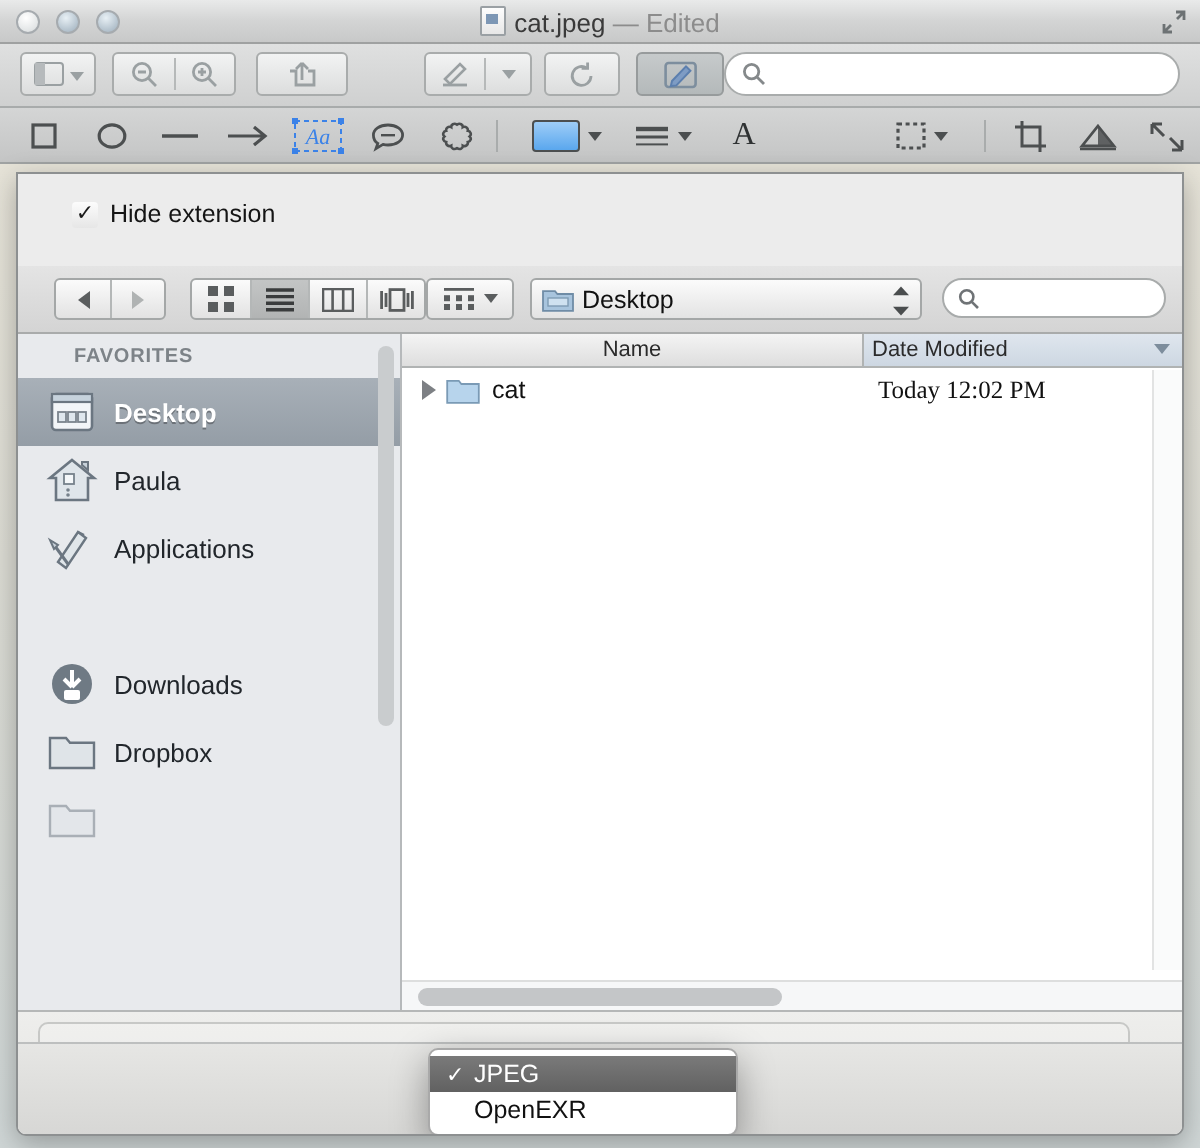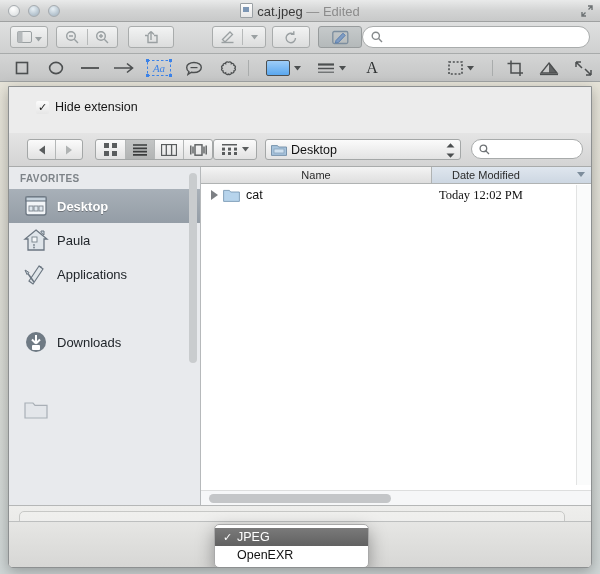--- a/index.html
+++ b/index.html
@@ -195,21 +195,21 @@
     background: #fff;
   }
   .sidebar {
     position: absolute; left: 0; top: 0; width: 192px; height: 338px;
     background: #e8eaed;
     border-right: 1px solid #b6b9bb;
     box-sizing: border-box;
     overflow: hidden;
   }
   .fav-header {
-    position: absolute; left: 11px; top: 6px;
+    position: absolute; left: 28px; top: 6px;
     font-size: 10px; font-weight: bold; color: #7d8388;
     letter-spacing: 0.4px;
   }
   .sb-item {
     position: absolute; left: 0; width: 191px; height: 34px;
     display: flex; align-items: center;
   }
   .sb-item.sel {
     background: linear-gradient(to bottom, #a8b0b8, #949da6);
   }
@@ -238,21 +238,21 @@
     font-size: 11px; color: #2b2b2b;
     display: flex; align-items: center; justify-content: center;
     box-sizing: border-box;
     height: 16px;
   }
   .fl-col.c1 { width: 230px; }
   .fl-col.c2 {
     width: 160px;
     background: linear-gradient(to bottom, #dfe6ee, #cdd7e2);
     border-left: 1px solid #b0b3b3;
-    justify-content: flex-start; padding-left: 20px;
+    justify-content: flex-start; padding-left: 4px;
     position: relative;
   }
   .sortarrow {
     position: absolute; right: 6px; top: 5px;
     width: 0; height: 0;
     border-left: 4px solid transparent; border-right: 4px solid transparent;
     border-top: 5px solid #7d8d9c;
   }
   .fl-row {
     position: absolute; left: 0; top: 18px; width: 390px; height: 20px;
@@ -684,20 +684,28 @@
           <span class="sb-icon">
             <svg width="26" height="24" viewBox="0 0 26 24">
                 <circle cx="13" cy="12" r="10" fill="#6f7a84"></circle>
                 <path d="M13 5v7M13 13.5l-4-4M13 13.5l4-4" stroke="#fff" stroke-width="2" fill="none"></path>
                 <rect x="9" y="15" width="8" height="5" rx="1" fill="#fff"></rect>
               </svg>
           </span>
           <span class="sb-label">Downloads</span>
         </div>
 
+        <div class="sb-item" style="top:192px;">
+          <span class="sb-icon">
+            <svg width="26" height="24" viewBox="0 0 26 24">
+                <path d="M2 5h8l2 2.4h12V20H2z" fill="#dfe4e8" stroke="#6b7681" stroke-width="1.2"></path>
+              </svg>
+          </span>
+          <span class="sb-label">Dropbox</span>
+        </div>
 
         <div class="sb-item" style="top:226px; opacity:0.5;">
           <span class="sb-icon">
             <svg width="26" height="24" viewBox="0 0 26 24">
                 <path d="M2 5h8l2 2.4h12V20H2z" fill="#dfe4e8" stroke="#6b7681" stroke-width="1.2"></path>
               </svg>
           </span>
         </div>
 
         <div class="sb-scroll"></div>

